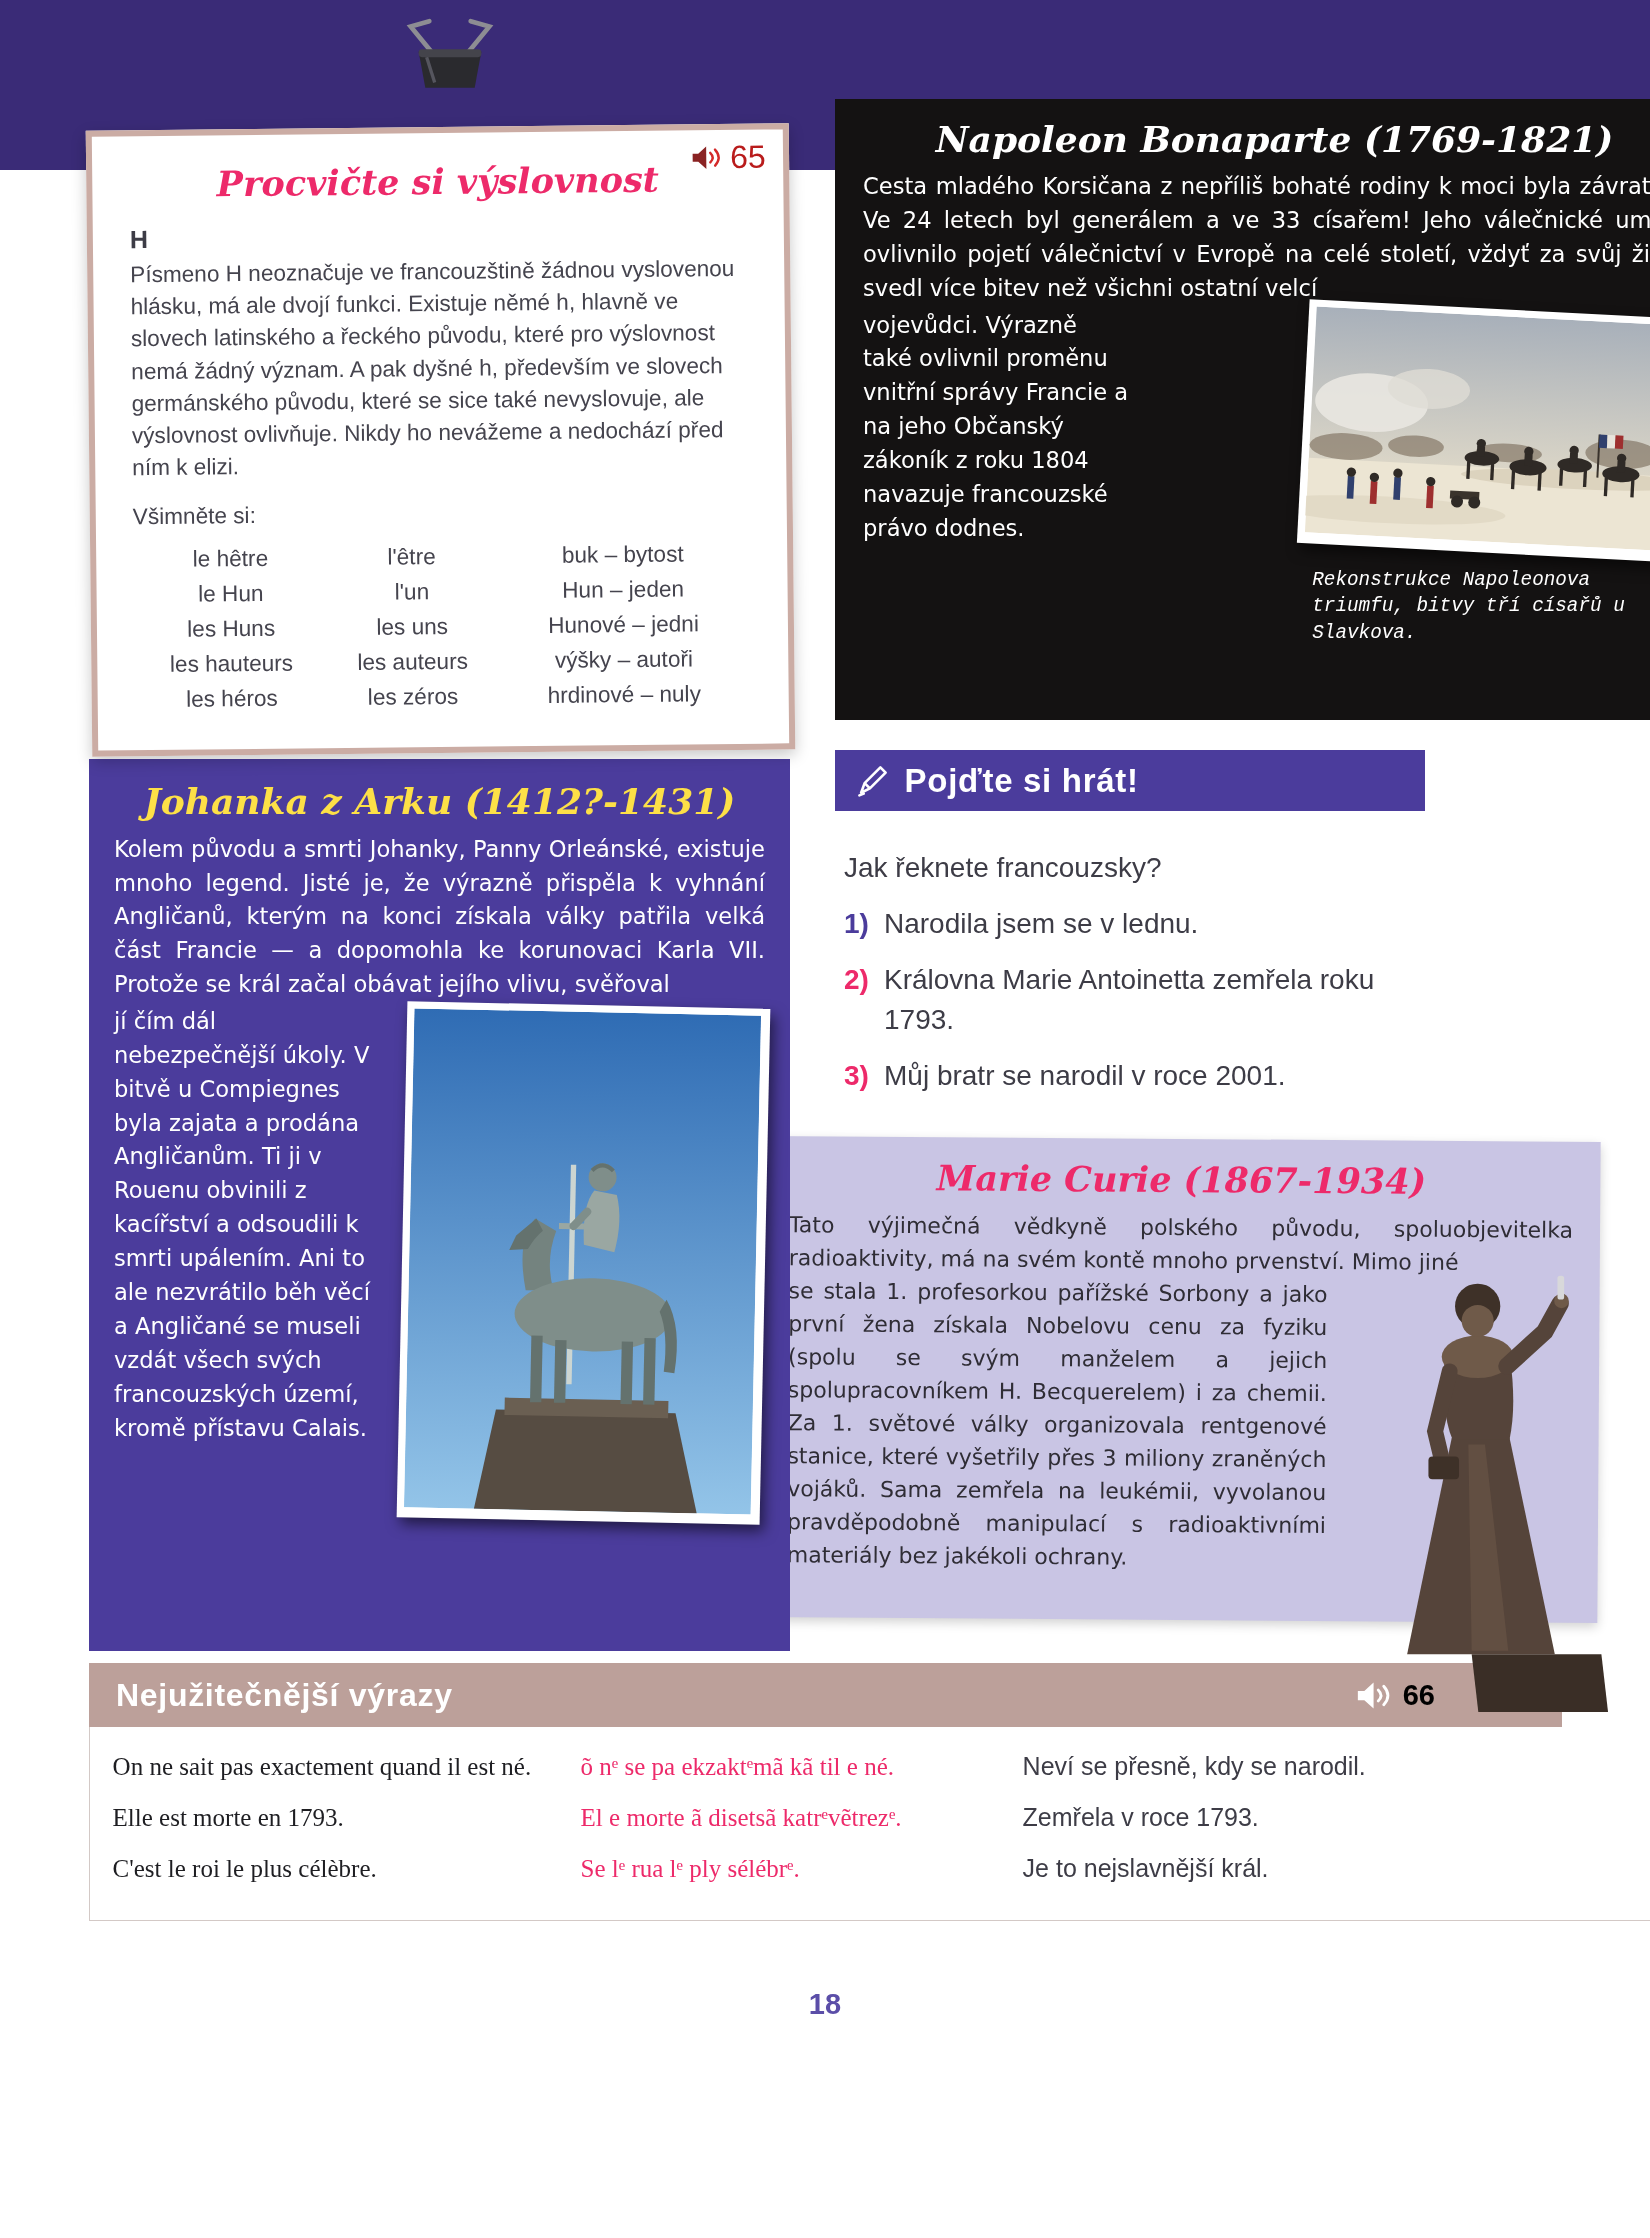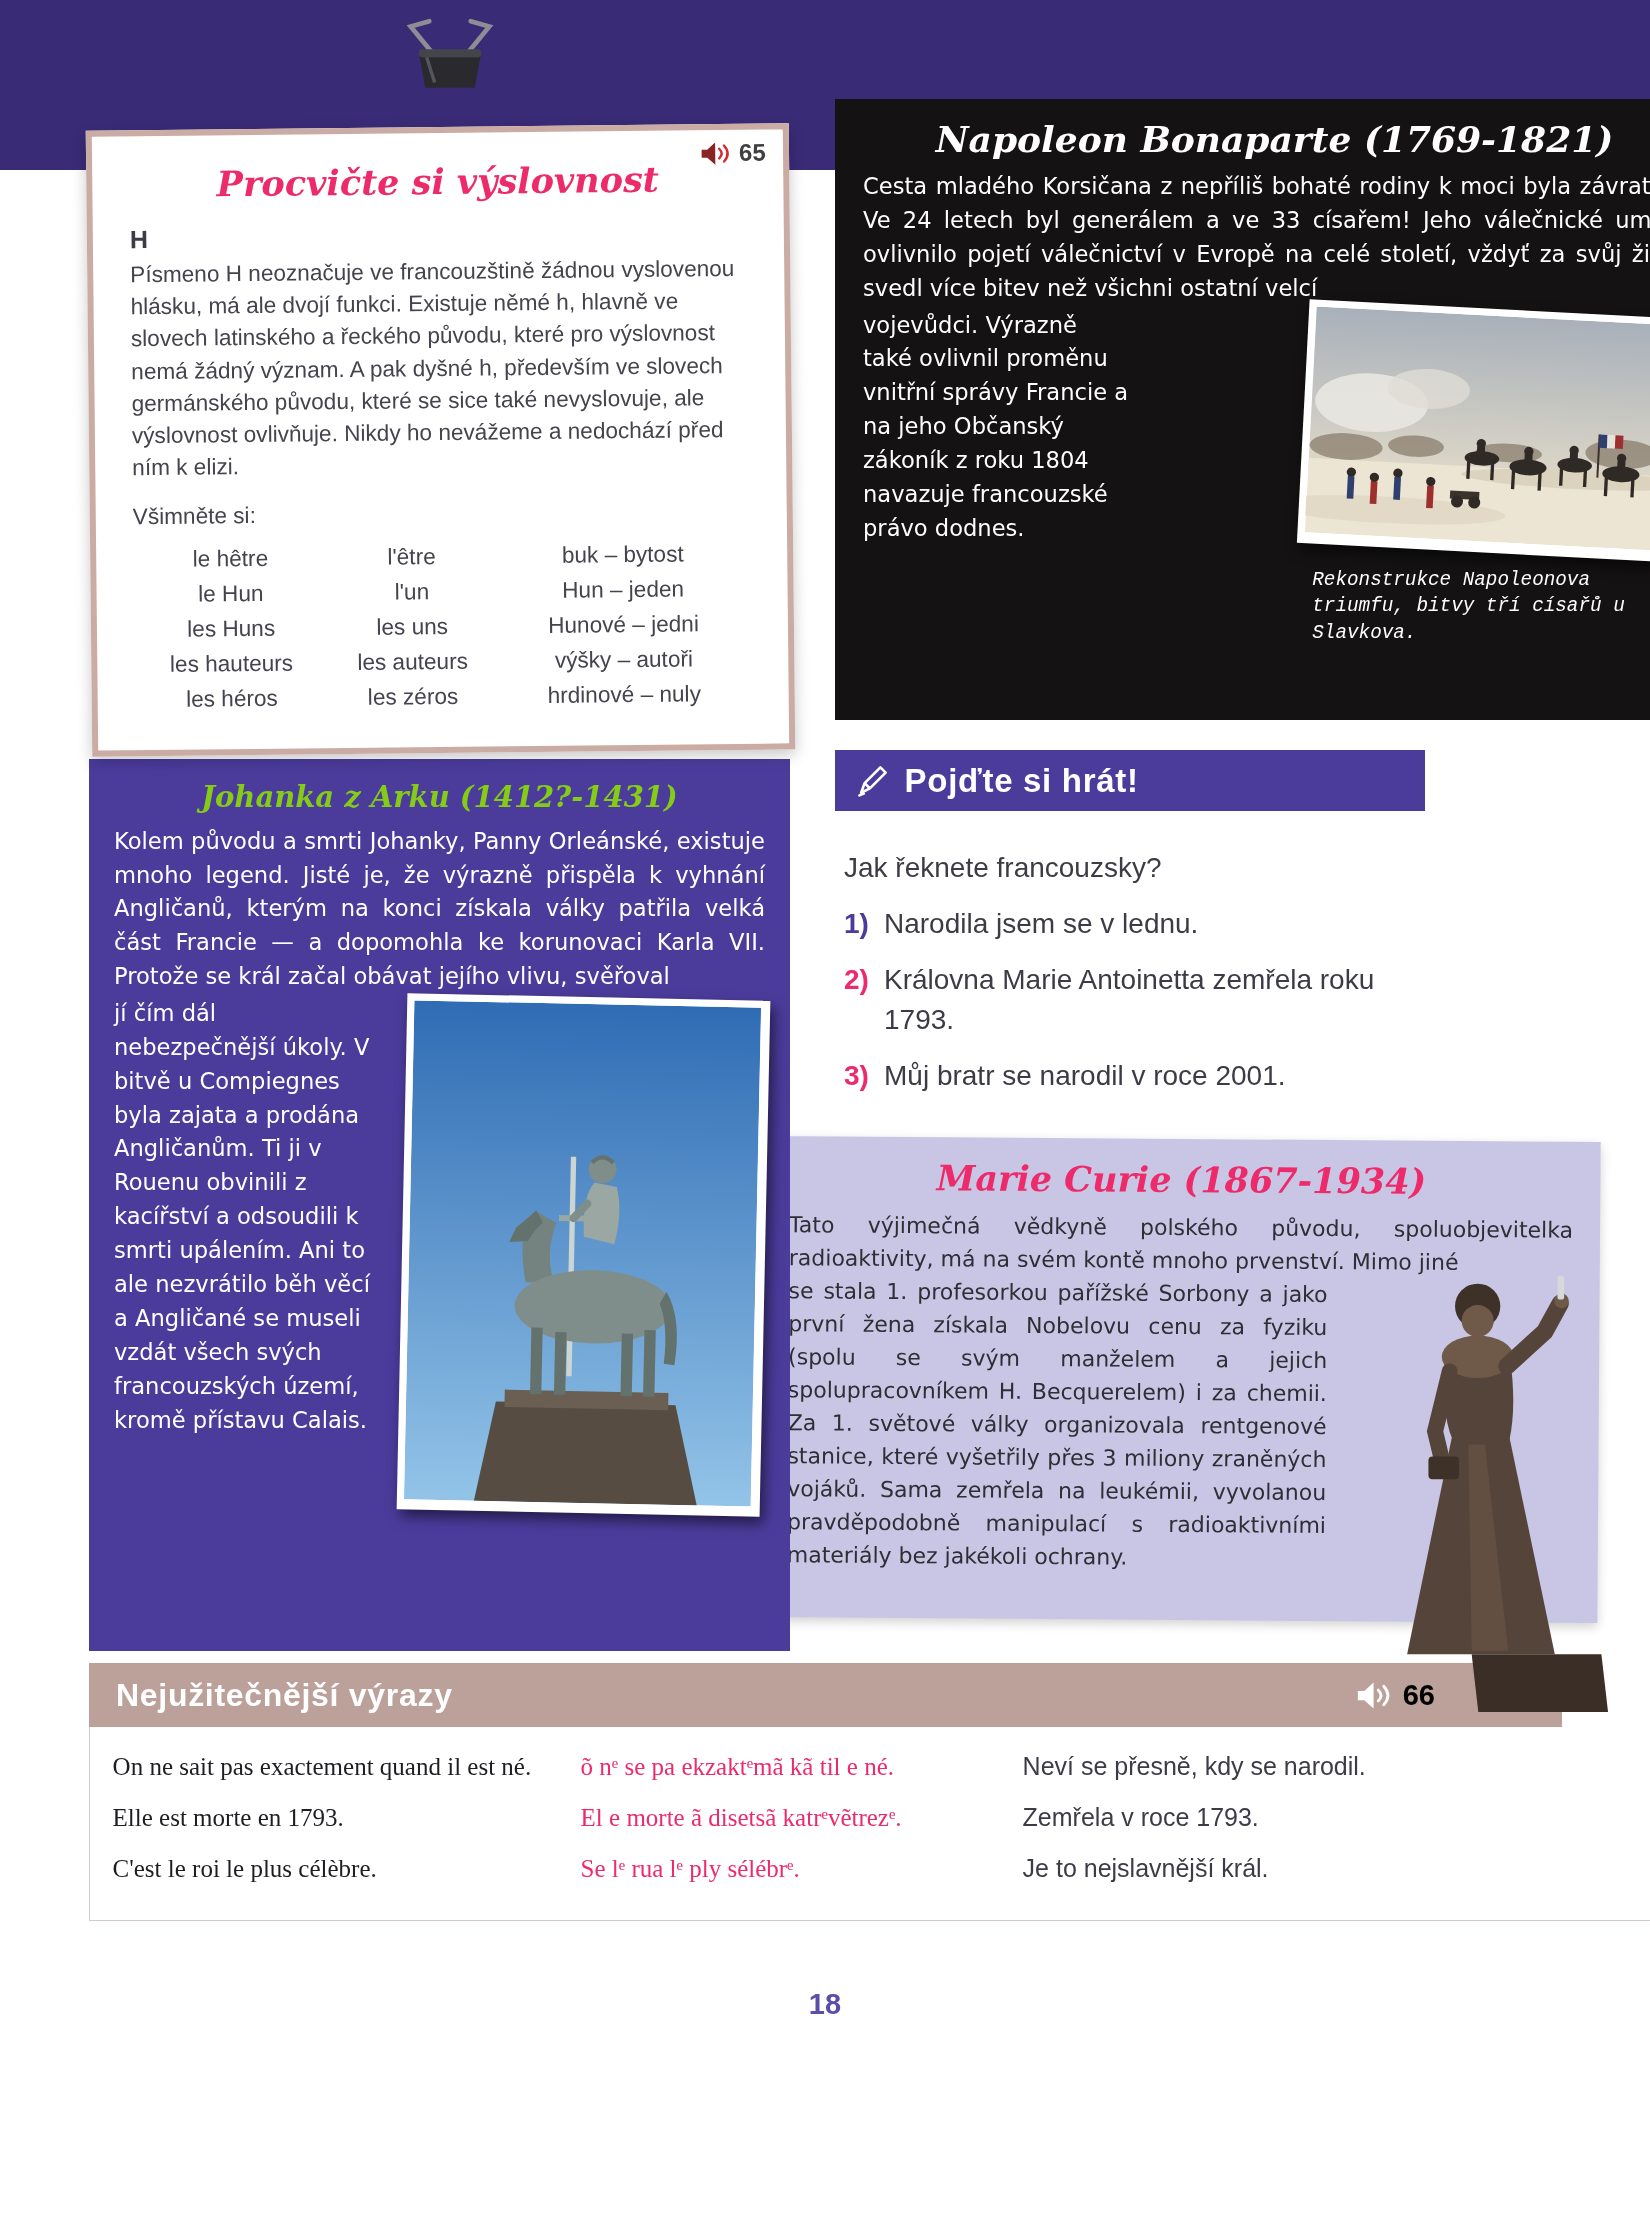--- a/index.html
+++ b/index.html
@@ -9,21 +9,21 @@
 
   .top-band { position:absolute; left:0; top:0; width:1650px; height:170px; background:#3a2b77; }
 
   .binder-clip { position:absolute; left:400px; top:17.3px; width:100px; height:75px; z-index:6; }
 
   
   .pron-card { position:absolute; left:89px; top:127px; width:703px; min-height:599px;
                background:#fff; border:6.7px solid #cbaca4; padding:24px 37px 33px;
                transform:rotate(-0.6deg); box-shadow:0 5.3px 14.6px rgba(0,0,0,.22); z-index:3; }
   .audio-badge { position:absolute; top:9.3px; right:17.3px; display:flex; align-items:center; gap:6.7px; cursor:pointer; }
-  .audio-badge .num { font-size:24px; font-weight:bold; color:#404040; }
+  .audio-badge .num { font-size:32px; font-weight:normal; color:#b91c1c; }
   .script-title { font-family:"DejaVu Serif", serif; font-style:italic; font-weight:700; text-align:center; }
   .pron-title { color:#ed2a6a; font-size:35px; margin-top:4px; }
   .pron-h { font-size:25px; font-weight:bold; color:#3d3c46; margin:20px 0 5.3px; }
   .pron-body { font-size:22.6px; line-height:1.42; color:#45444e; }
   .pron-note { font-size:22.6px; margin-top:20px; }
   .examples { display:flex; margin-top:12px; padding:0 6.7px; }
   .ex-col { text-align:center; font-size:22.6px; line-height:1.55; color:#45444e; }
   .ex-col.c1 { width:30%; } .ex-col.c2 { width:30%; } .ex-col.c3 { width:40%; }
   .ex-item { display:block; }
 
@@ -36,21 +36,21 @@
   .nap-row { display:flex; margin-top:2.7px; }
   .nap-side { width:266px; font-size:22.6px; line-height:1.5; }
   .nap-photo-col { margin-left:auto; width:383px;font-family:Liberation Mono, monospace; }
   .photo-frame { background:#fff; padding:7.3px; box-shadow:4px 6.7px 13.3px rgba(0,0,0,.55); }
   .nap-photo-col .photo-frame { transform:rotate(3deg); }
   .nap-caption { font-size:19.3px; font-style:italic; line-height:1.38; margin-top:14.6px; padding-left:9.3px; }
 
   
   .joh-card { position:absolute; left:89px; top:759px; width:701px; height:892px;
               background:#4b3c9c; color:#fff; padding:21px 25px; z-index:2; }
-  .joh-title { color:#84cc16; font-size:29px; }
+  .joh-title { color:#fde047; font-size:36px; }
   .joh-top { margin-top:10.7px; font-size:22.6px; line-height:1.5; text-align:justify; }
   .joh-row { display:flex; gap:20px; margin-top:2.7px; }
   .joh-side { width:266px; font-size:22.6px; line-height:1.5; }
   .joh-photo-col { margin-left:auto; width:363px; }
   .joh-photo-col .photo-frame { transform:rotate(1.2deg); }
 
   
   .game-banner { position:absolute; left:835px; top:750px; width:590px; height:61px;
                  background:#4b3c9c; color:#fff; display:flex; align-items:center; padding:0 20px; z-index:2; }
   .game-banner .label { font-size:33px; font-weight:bold; margin-left:14.6px; letter-spacing:0.7px; }

